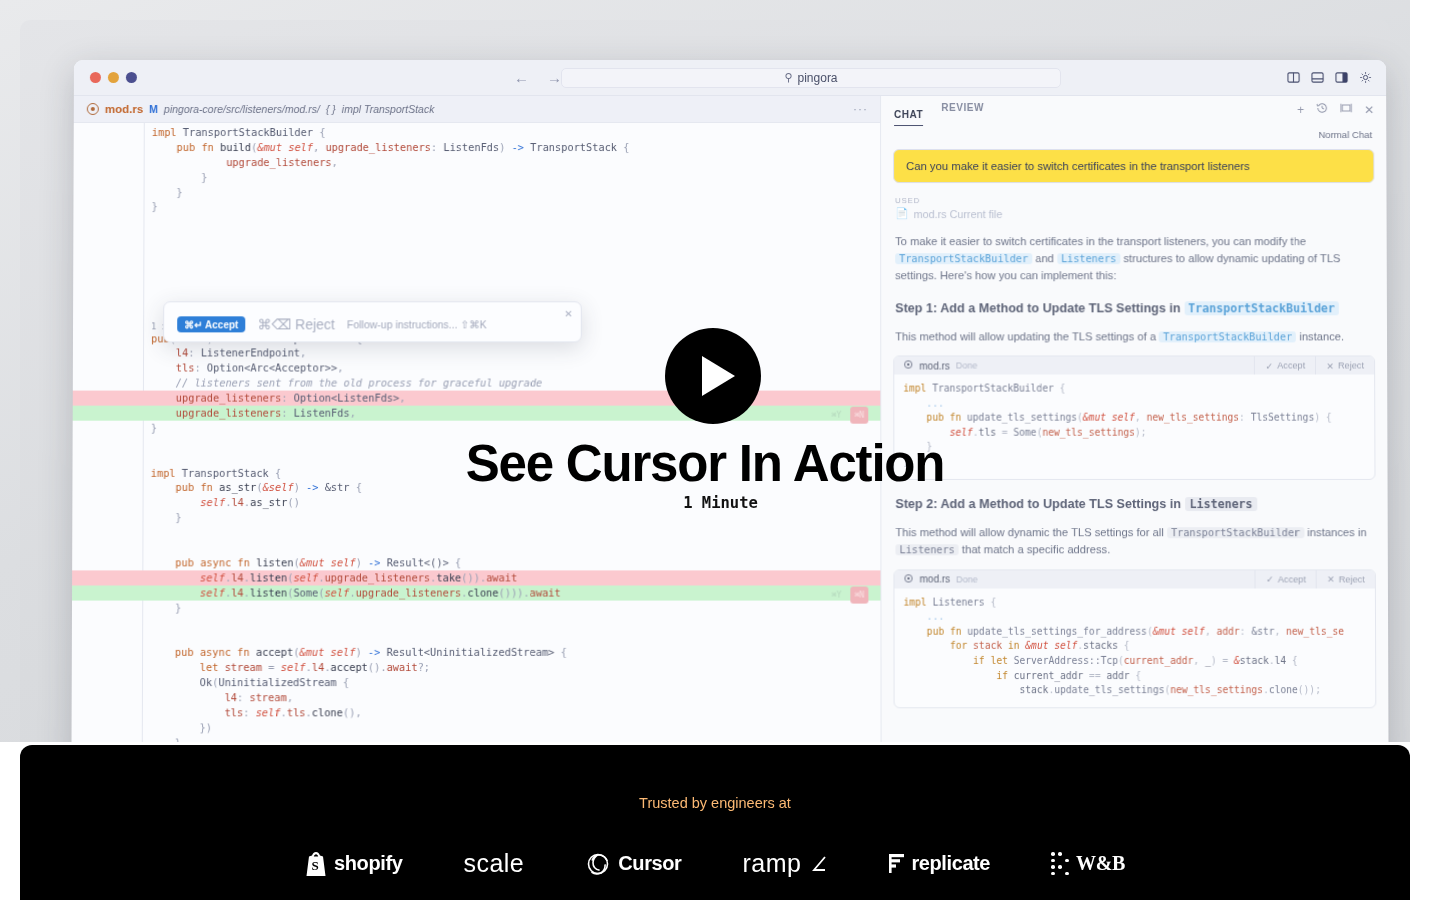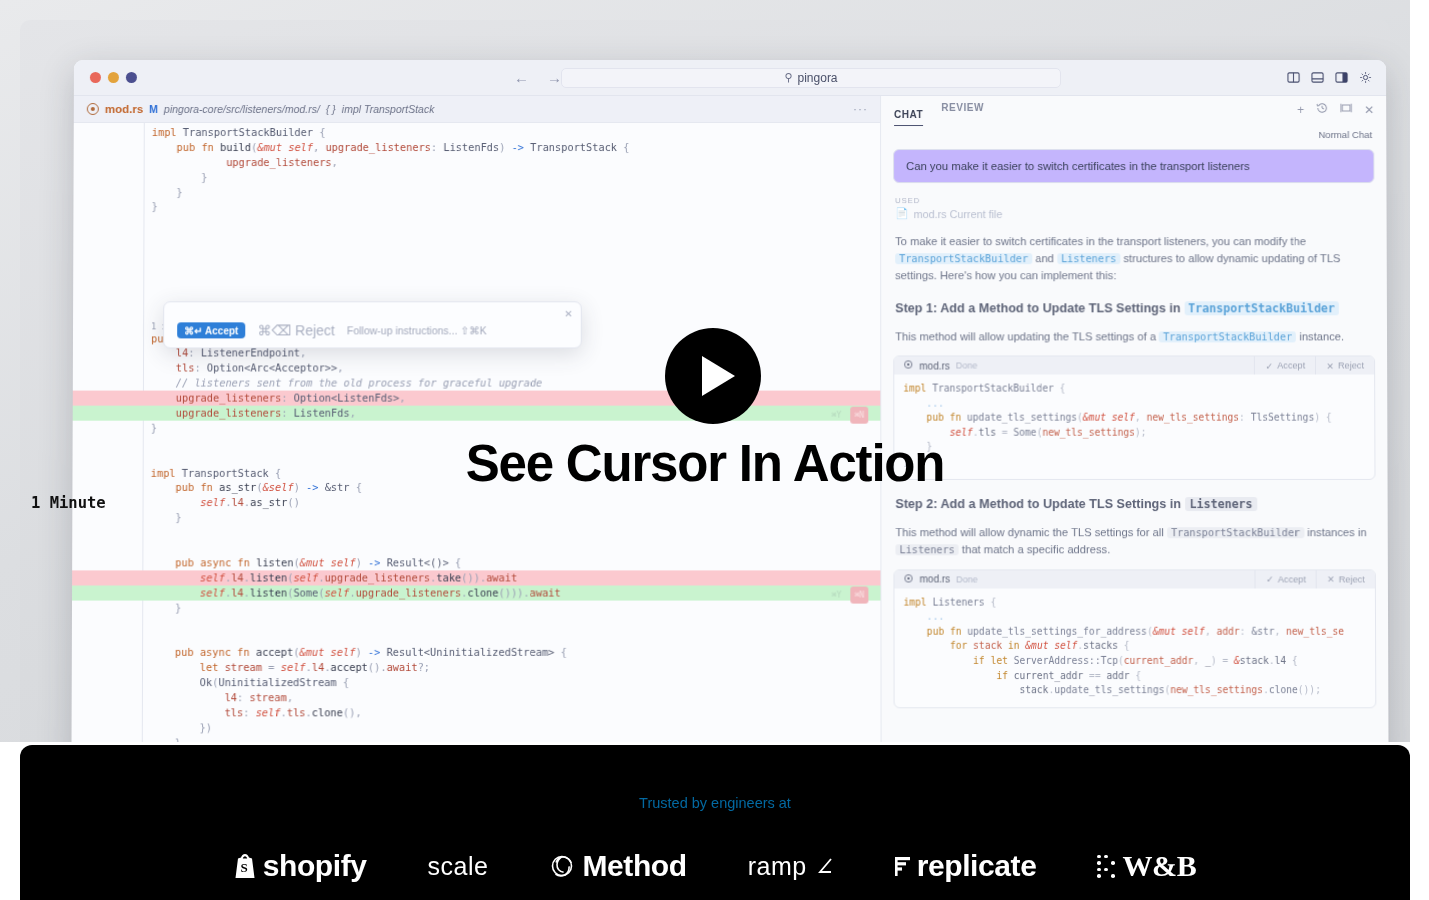--- a/index.html
+++ b/index.html
@@ -96,34 +96,34 @@
   .chip.n { background:#f0b5bb; color:#f9dfe2; }
 
   
   .prompt-pop {
     position:absolute; left:90px; top:205px; width:418px;
     background:#fcfdff; border:1px solid #e3e6ef; border-radius:7px;
     box-shadow:0 6px 22px rgba(48,54,72,.16); padding:11px 13px 9px;
   }
   .prompt-pop .txt { font-size:11.4px; color:#474d63; line-height:17px; }
   .prompt-pop .close { position:absolute; right:8px; top:6px; color:#a9afc2; font-size:10px; }
-  .prompt-row { display:flex; align-items:center; gap:12px; margin-top:9px; }
+  .prompt-row { display:flex; align-items:center; gap:12px; margin-top:3px; }
   .btn-accept { background:#2e7fd8; color:#fff; font-size:10px; padding:2.5px 7px; border-radius:4px; font-weight:600;}
   .btn-reject { color:#aab0c2; font-size:14px; }
   .followup { color:#a3a9bc; font-size:10.5px; }
 
   
   .chat-head { height:27px; display:flex; align-items:center; padding:0 13px; gap:18px; position:relative; }
   .chat-tab { font-size:10px; letter-spacing:.55px; color:#3d4357; font-weight:600; padding-bottom:5px; }
   .chat-tab.active { border-bottom:1.6px solid #4c5270;margin-top:16px; }
   .chat-tab.idle { color:#878da1; font-weight:600; }
   .chat-head-icons { position:absolute; right:12px; display:flex; gap:12px; color:#9499ad; font-size:12px; align-items:center;}
   .normal-chat { text-align:right; font-size:9.6px; color:#6e7489; padding:6px 14px 0 0; }
   .user-msg {
-    margin:9px 12px 0; background:#c4b5fd; border:1px solid #dcdfed; border-radius:6px;
+    margin:9px 12px 0; background:#fde047; border:1px solid #dcdfed; border-radius:6px;
     padding:10px 12px; font-size:11.3px; color:#39405a;
   }
   .used-label { font-size:7.8px; letter-spacing:.8px; color:#b0b6c8; margin:13px 0 2px 14px; }
   .used-file { font-size:10.8px; color:#b9bfd0; margin-left:14px; display:flex; gap:5px; align-items:center;}
   .chat-para { margin:13px 14px 0; font-size:11.2px; line-height:16.5px; color:#6d7489; }
   .icode { background:#e2f0fb; color:#5ba3d8; border-radius:3px; padding:0 4px; font-family:"DejaVu Sans Mono",monospace; font-size:10.2px; }
   .step-h { margin:17px 14px 0; font-size:12.6px; font-weight:700; color:#5e6478; }
   .step-h .icode { font-size:11.6px; font-weight:700; }
   .step-h .gcode { background:#e9ebf1; color:#5e6478; border-radius:3px; padding:0 5px; font-family:"DejaVu Sans Mono",monospace; font-size:11.6px;}
   .gcode { background:#eceef3; color:#7b8196; border-radius:3px; padding:0 4px; font-family:"DejaVu Sans Mono",monospace; font-size:10.2px;}
@@ -149,33 +149,33 @@
   }
   .play-tri {
     position:absolute; left:37px; top:28px; width:0; height:0;
     border-left:33px solid #fff; border-top:20px solid transparent; border-bottom:20px solid transparent;
   }
   .hero-title {
     position:absolute; left:0; top:434px; width:1410px; text-align:center;
     font-size:51px; font-weight:700; color:#000; letter-spacing:-1.2px;
   }
   .hero-sub {
-    position:absolute; left:0; top:494px; width:1410px; text-align:left;
+    position:absolute; left:0; top:494px; width:1410px; text-align:center;
     font-family:"DejaVu Sans Mono", monospace; font-size:15.5px; font-weight:700; color:#111;padding-left:31px;
   }
 
   
   .trusted {
     position:absolute; left:20px; top:745px; width:1390px; height:155px;
     background:#000; border-radius:12px 12px 0 0; overflow:hidden;
   }
-  .trusted-title { text-align:center; color:#0369a1; font-size:14.5px; margin-top:50px; }
+  .trusted-title { text-align:center; color:#fdba74; font-size:14.5px; margin-top:50px; }
   .logos { display:flex; justify-content:center; align-items:center; gap:61px; margin-top:38px; color:#fff; }
   .logo { display:flex; align-items:center; gap:7px; color:#fff; }
-  .logo-txt { font-size:30px; font-weight:700; letter-spacing:-.4px; }
+  .logo-txt { font-size:20px; font-weight:700; letter-spacing:-.4px; }
   .logo-txt.light { font-weight:400; font-size:25px; letter-spacing:.5px; }
   .wb-dots { display:grid; grid-template-columns:repeat(3,4px); grid-gap:3px; }
   .wb-dots i { width:3.5px;height:3.5px;border-radius:50%;background:#fff;display:block; }
   .wb-dots i.off { background:transparent; }
 </style>
 </head>
 <body>
 
 <div class="page">
 
@@ -461,21 +461,21 @@
 
       <span class="logo">
         <svg width="26" height="26" viewBox="0 0 26 26">
             <g fill="none" stroke="#fff" stroke-width="1.6">
               <circle cx="13" cy="13" r="9.5"></circle>
               <path d="M13 3.5c-3 2-5 4.6-5 8.2 0 4 3 6.8 6.6 7.6"></path>
               <path d="M22.2 10c-1.2-3.4-3.6-5.4-7-6-3.8-.6-7 2-8.2 5.4"></path>
               <path d="M6.5 21c2.6 2 5.8 2.4 9 1 3.4-1.6 4.8-5 4.6-8.6"></path>
             </g>
           </svg>
-        <span class="logo-txt">Method</span>
+        <span class="logo-txt">Cursor</span>
       </span>
 
       <span class="logo">
         <span class="logo-txt light" style="font-weight:400">ramp</span>
         <svg width="20" height="20" viewBox="0 0 20 20">
             <path d="M17 3 L6 16 L17 16" fill="none" stroke="#fff" stroke-width="1.8"></path>
           </svg>
       </span>
 
       <span class="logo">

